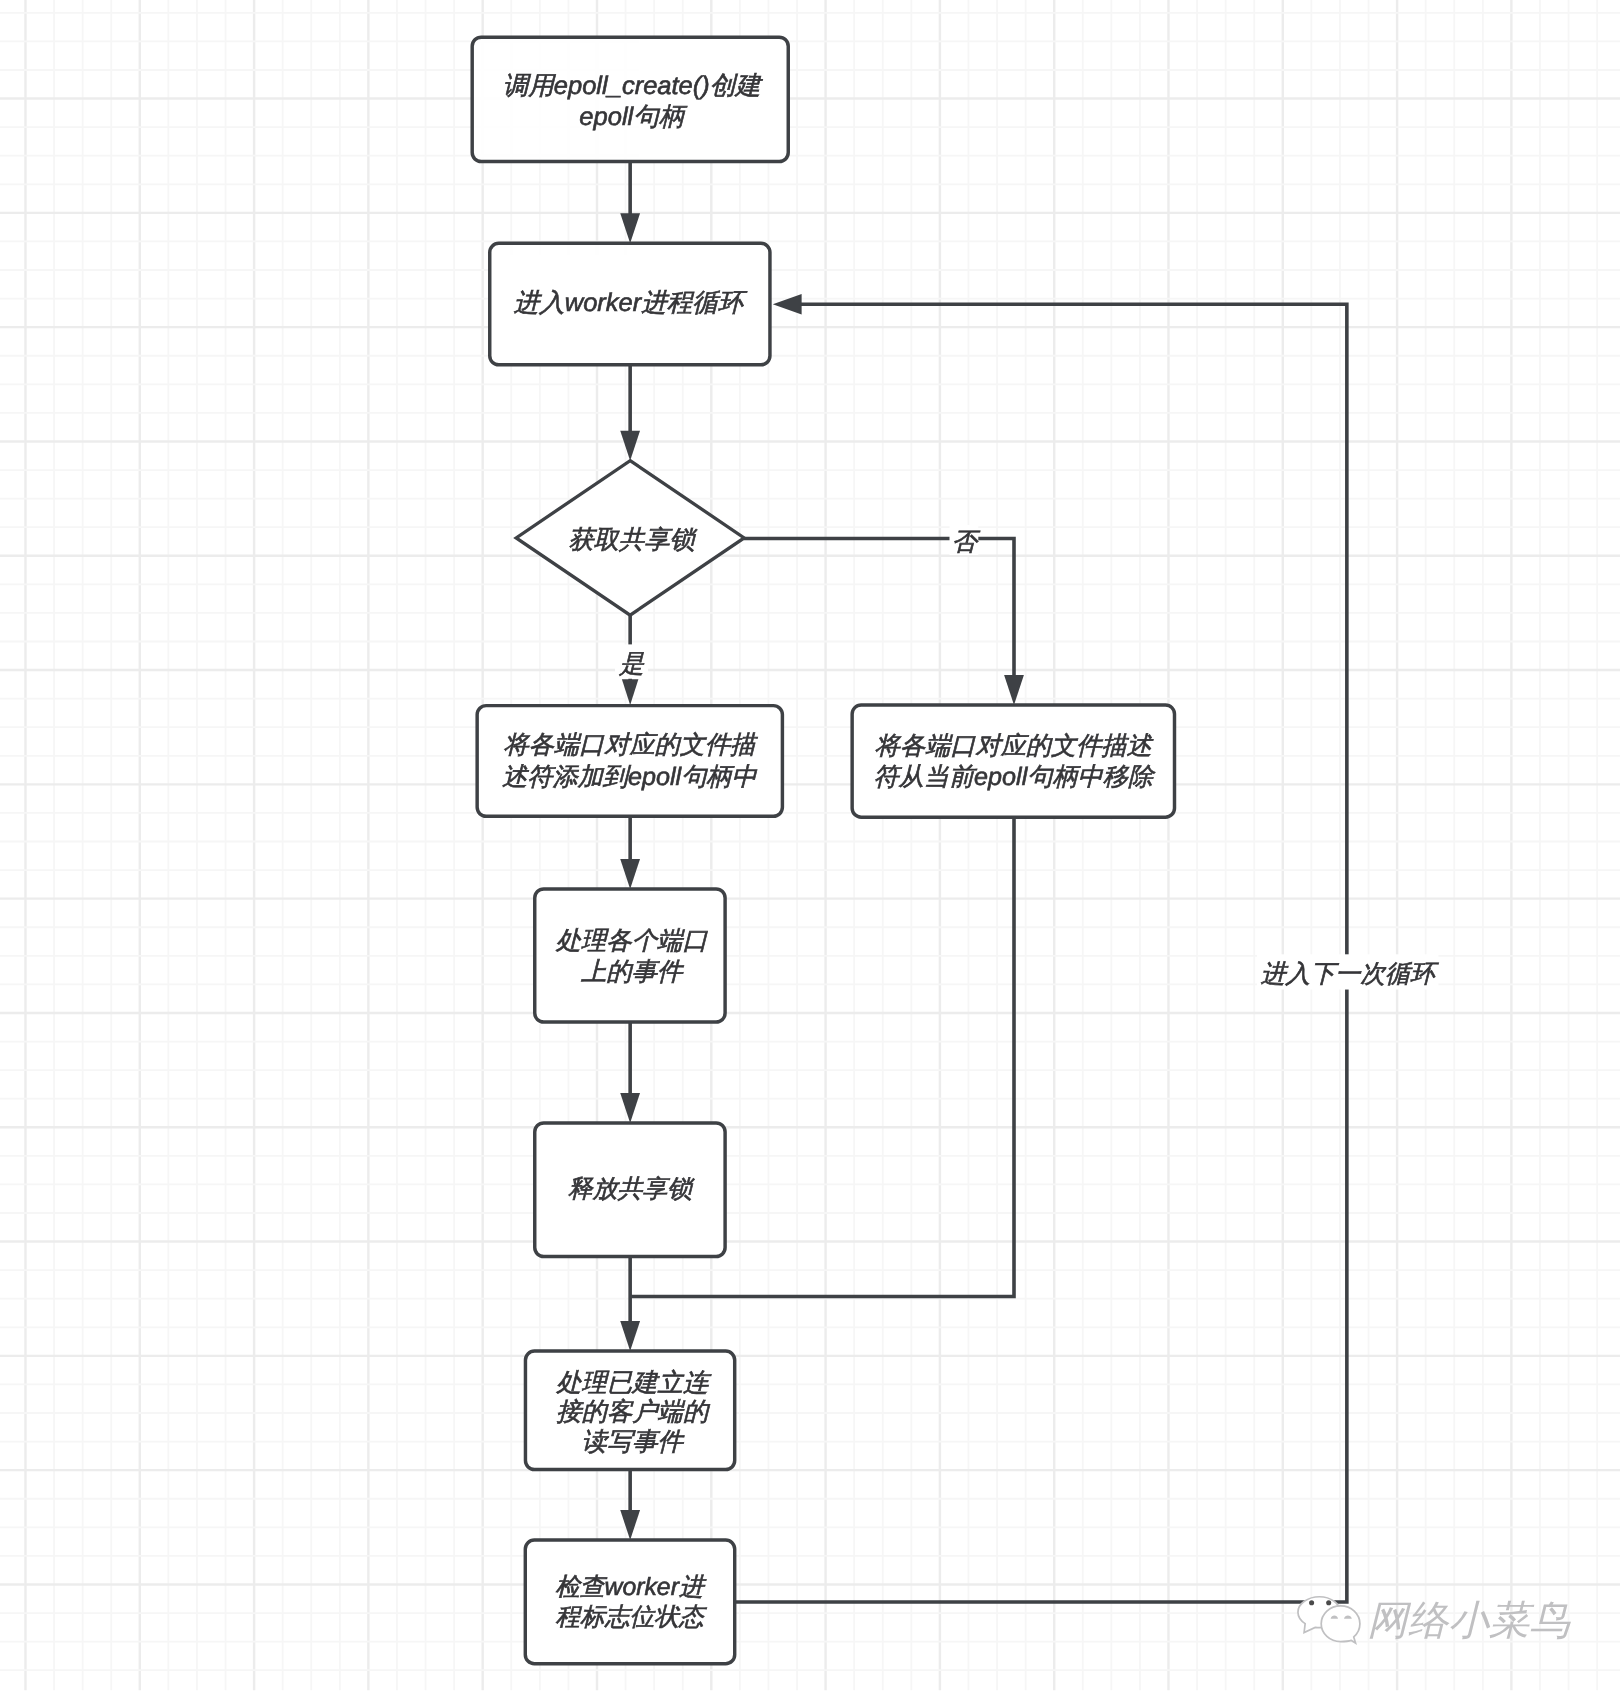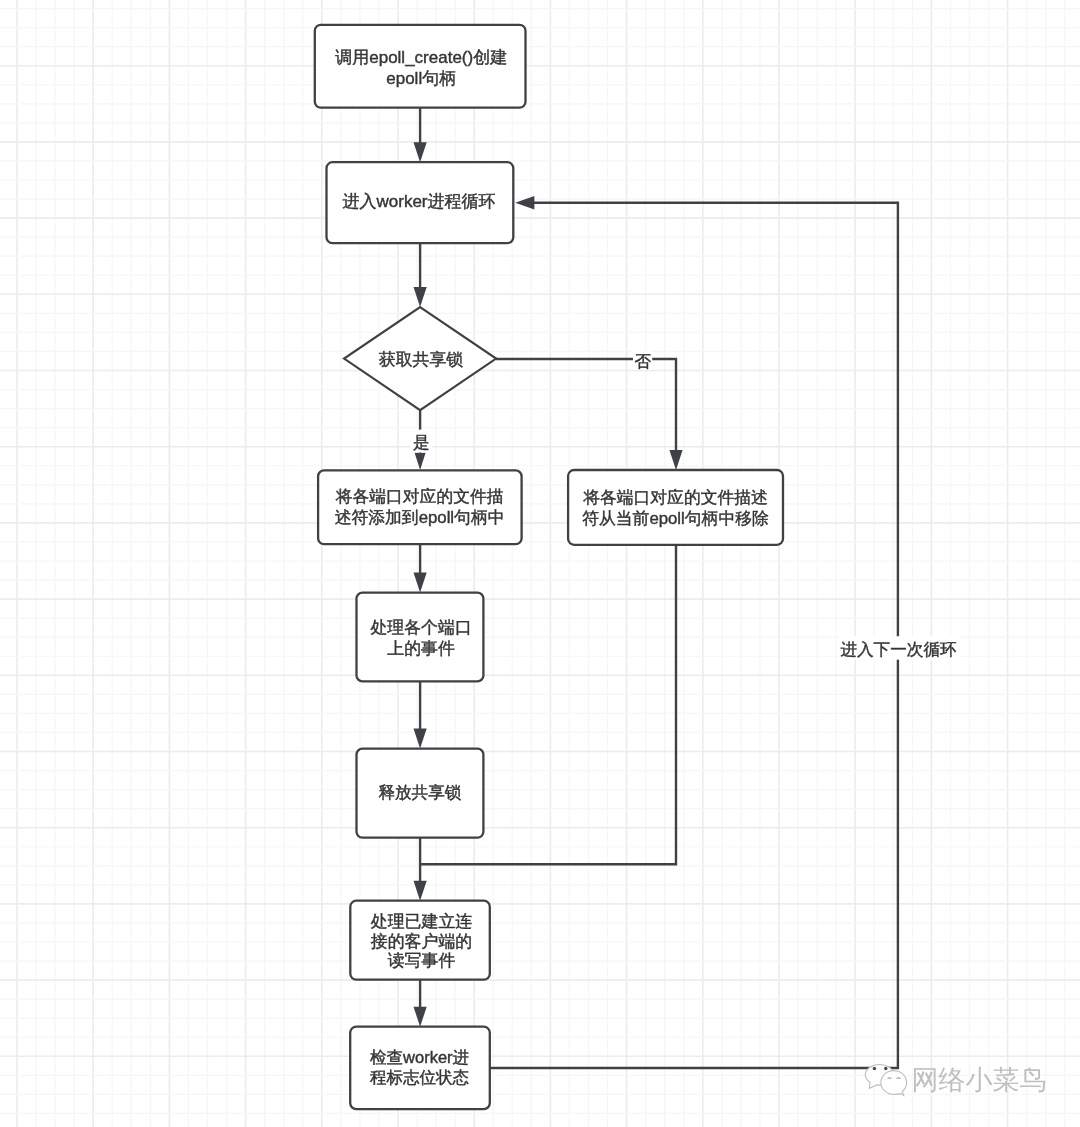--- a/index.html
+++ b/index.html
@@ -1,20 +1,20 @@
 <!DOCTYPE html>
 <html><head>
 <meta charset="utf-8">
 <title>nginx worker epoll flowchart</title>
 <style>
   html,body{margin:0;padding:0;}
   body{width:1080px;height:1127px;overflow:hidden;font-family:"Liberation Sans",sans-serif;background:#ffffff;
        -webkit-font-smoothing:antialiased;}
   svg text{-webkit-font-smoothing:antialiased;}
-  #canvas{position:relative;width:1080px;height:1127px;}
+  #canvas{position:relative;width:1080px;height:1127px;font-style:italic;}
   #grid{position:absolute;inset:0;}
   #chart{position:absolute;inset:0;opacity:0.9999;will-change:opacity;}
 </style>
 </head>
 <body>
 
 <div id="canvas">
   <svg id="grid" width="1080" height="1127" viewBox="0 0 1080 1127">
       <line x1="17.00" y1="0" x2="17.00" y2="1127" stroke="#ececec" stroke-width="1.6"></line>
       <line x1="36.05" y1="0" x2="36.05" y2="1127" stroke="#f6f6f6" stroke-width="1.2"></line>

